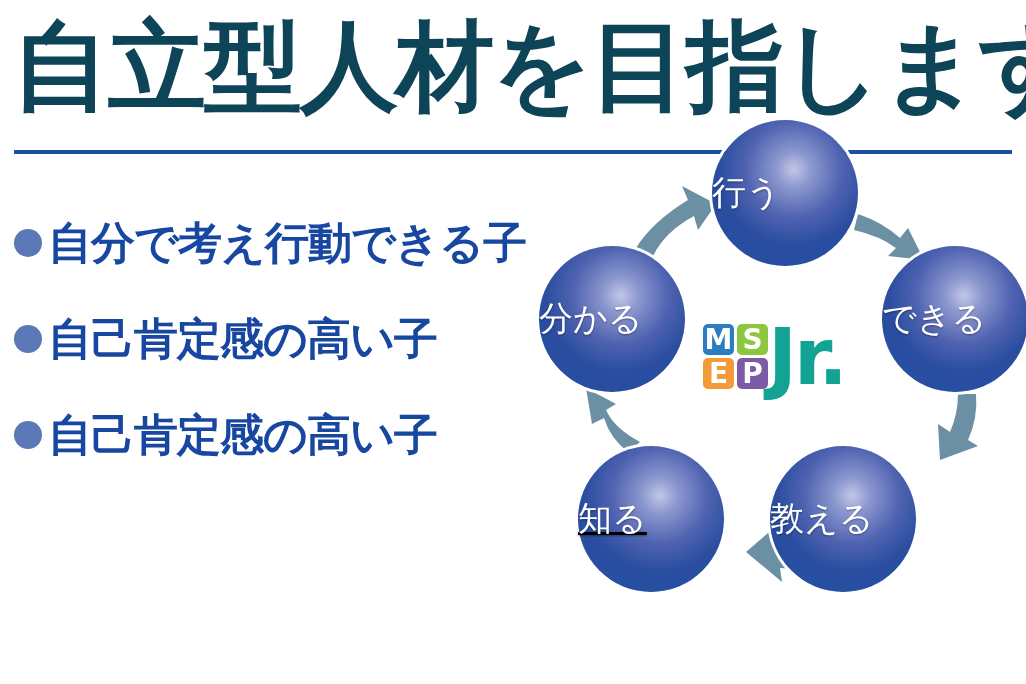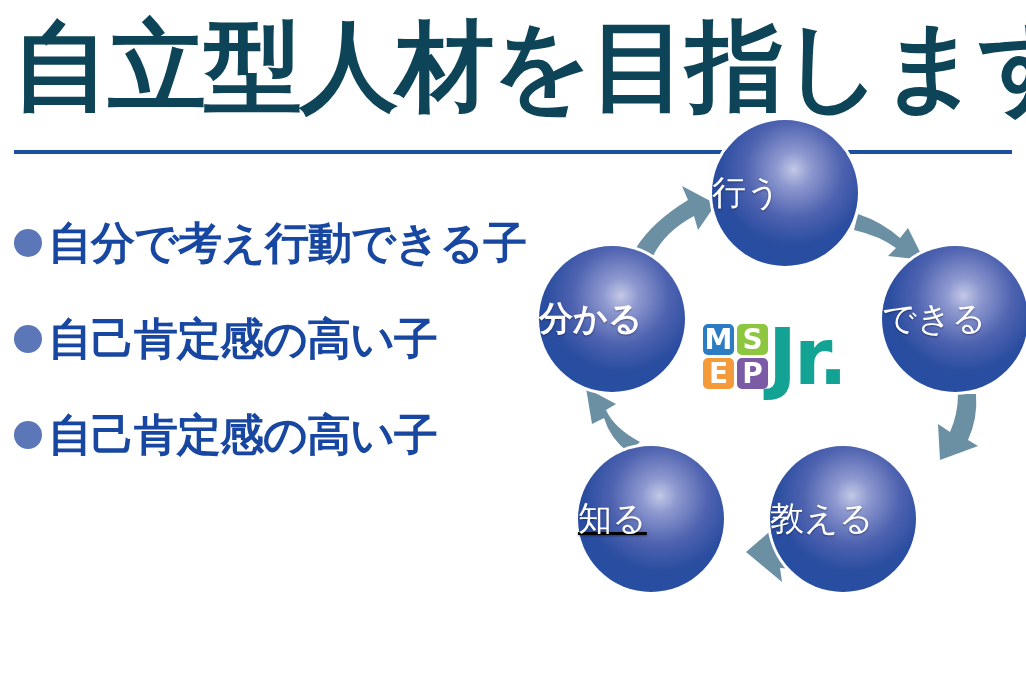--- a/index.html
+++ b/index.html
@@ -67,21 +67,21 @@
 </div>
 <div class="ball" style="left:882px;top:246px;">
   <span>できる</span>
 </div>
 <div class="ball" style="left:770px;top:446px;">
   <span>教える</span>
 </div>
 <div class="ball" style="left:578px;top:446px;text-decoration:underline;">
   <span>知る</span>
 </div>
-<div class="ball" style="left:539px;top:246px;font-weight:bold;">
+<div class="ball" style="left:539px;top:246px;">
   <span>分かる</span>
 </div>
 
 <div class="logo">
   <div class="tiles">
     <div class="tile" style="background:#2b7cc3">M</div>
     <div class="tile" style="background:#8dc63f">S</div>
     <div class="tile" style="background:#f39a3a">E</div>
     <div class="tile" style="background:#7b5aa6">P</div>
   </div>

